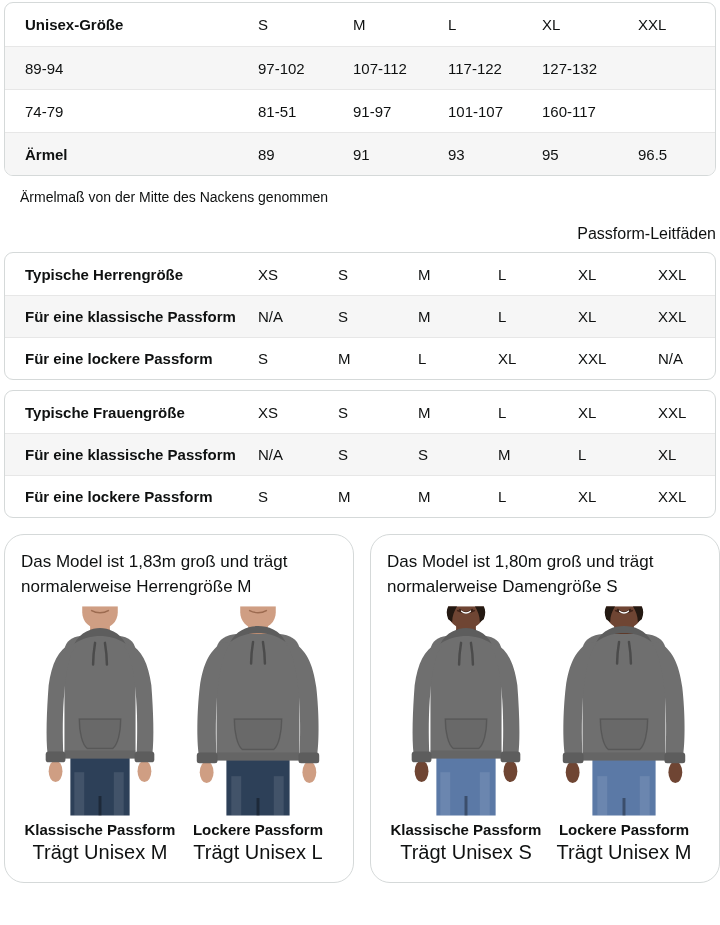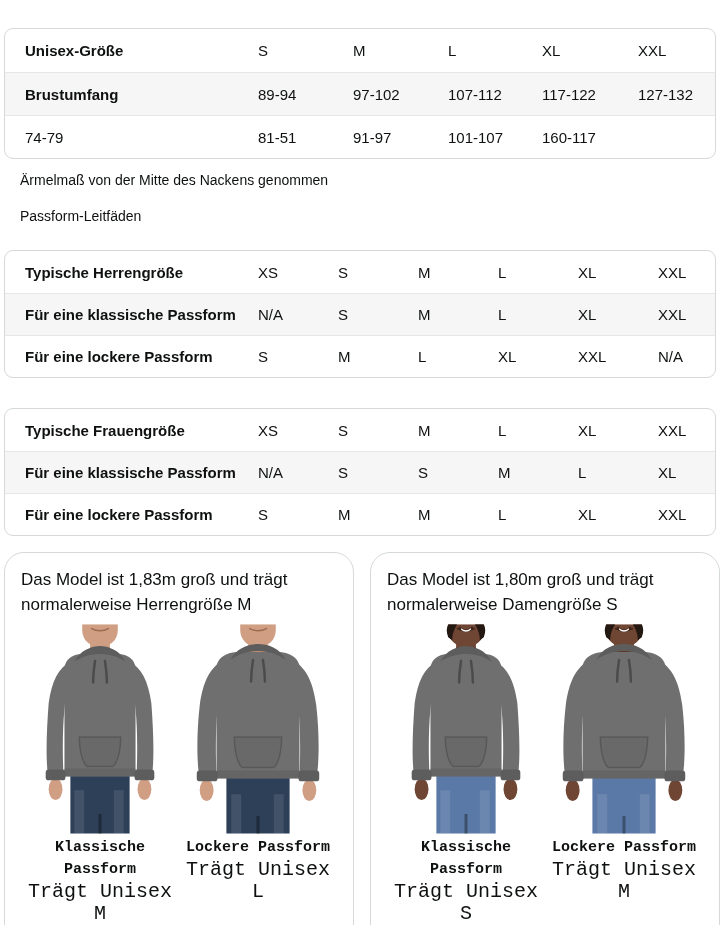--- a/index.html
+++ b/index.html
@@ -11,50 +11,49 @@
   }
   .page { padding: 2px 4px 0 4px; }
 
   .page-title { font-size: 16px; line-height: 20px; margin: 2px 0 10px 0; }
 
   .tbl {
     border: 1px solid var(--border, #d5d9d9);
     border-radius: 9px;
     overflow: hidden;
     background: #fff;
-    margin-top: 26px;
   }
   .tbl .row {
     display: grid;
     align-items: center;
     height: 43px;
     padding: 0 10px 0 20px;
     font-size: 15px;
   }
   .tbl.cols5 .row { grid-template-columns: 233px 95px 95px 94px 96px 1fr; }
   .tbl.cols6 .row { grid-template-columns: 233px 80px 80px 80px 80px 80px 1fr; height: 42px; }
   .tbl .row + .row { border-top: 1px solid var(--divider, #e7e7e7); }
   .tbl .row.alt { background: var(--stripe, #f6f6f6); }
   .cell-label { font-weight: bold; }
   .cell-value { font-weight: normal; }
 
   .note { font-size: 14px; margin: 13px 0 0 16px; }
-  .section-title { font-size: 14px; margin: 20px 0 9px 16px; }
-  .tbl + .tbl { margin-top: 30px; }
+  .section-title { font-size: 16px; margin: 20px 0 9px 0; text-align: right; }
+  .tbl + .tbl { margin-top: 10px; }
 
   .cards { display: flex; gap: 16px; margin-top: 16px; }
   .card {
     flex: 1;
     border: 1px solid var(--border, #d5d9d9);
     border-radius: 20px;
     padding: 14px 16px 19px 16px;
     background: #fff;
   }
   .card-desc { font-size: 17px; line-height: 25px; margin-bottom: 6px; }
-  .figures { display: flex; font-family: Liberation Mono, monospace; }
+  .figures { display: flex; }
   .figure { flex: 1; display: flex; flex-direction: column; align-items: center; }
   .person { display: block; }
   .fig-title { font-weight: bold; font-size: 15px; line-height: 22px; margin-top: 2px; text-align: center; }
   .fig-sub { font-size: 20px; line-height: 22px; text-align: center; }
 
   .card-male   { --skin: var(--men-skin, #cf9e83);  --skin-shade: var(--men-skin-shade, #9c6b50);  --jeans: var(--men-jeans, #2d4058); }
   .card-female { --skin: var(--women-skin, #6f4533); --skin-shade: var(--women-skin-shade, #402318); --jeans: var(--women-jeans, #5b79a6); }
 
   .defs-svg { position: absolute; width: 0; height: 0; overflow: hidden; }
 </style>
@@ -124,34 +123,41 @@
   <div class="tbl cols5">
     <div class="row">
       <div class="cell-label">Unisex-Größe</div>
       <div class="cell-value">S</div>
       <div class="cell-value">M</div>
       <div class="cell-value">L</div>
       <div class="cell-value">XL</div>
       <div class="cell-value">XXL</div>
     </div>
     <div class="row alt">
-      <div class="cell-label">Brustumfang</div>
       <div class="cell-value">89-94</div>
       <div class="cell-value">97-102</div>
       <div class="cell-value">107-112</div>
       <div class="cell-value">117-122</div>
       <div class="cell-value">127-132</div>
     </div>
     <div class="row">
       <div class="cell-value">74-79</div>
       <div class="cell-value">81-51</div>
       <div class="cell-value">91-97</div>
       <div class="cell-value">101-107</div>
       <div class="cell-value">160-117</div>
     </div>
+    <div class="row alt">
+      <div class="cell-label">Ärmel</div>
+      <div class="cell-value">89</div>
+      <div class="cell-value">91</div>
+      <div class="cell-value">93</div>
+      <div class="cell-value">95</div>
+      <div class="cell-value">96.5</div>
+    </div>
   </div>
 
   <div class="note">Ärmelmaß von der Mitte des Nackens genommen</div>
 
   <div class="section-title">Passform-Leitfäden</div>
 
   <div class="tbl cols6">
     <div class="row">
       <div class="cell-label">Typische Herrengröße</div>
       <div class="cell-value">XS</div>

